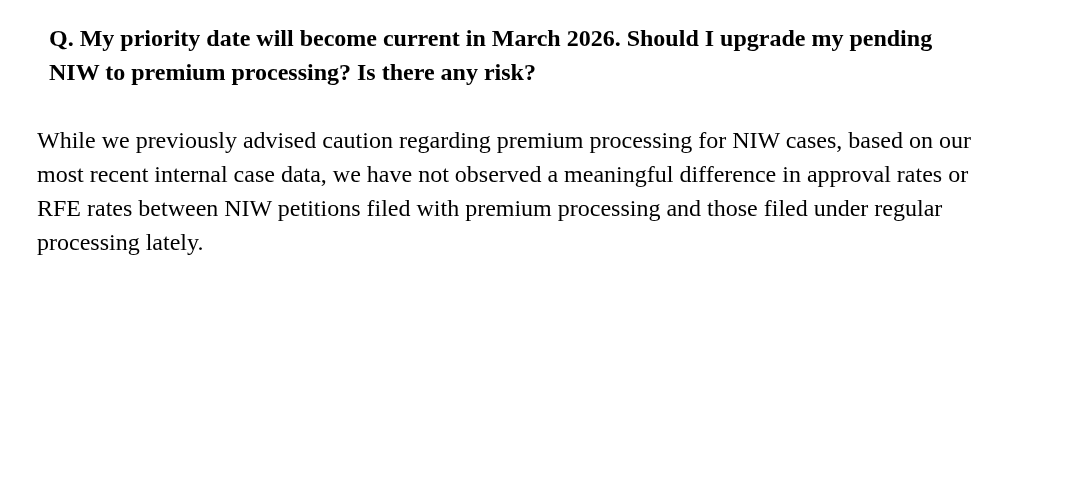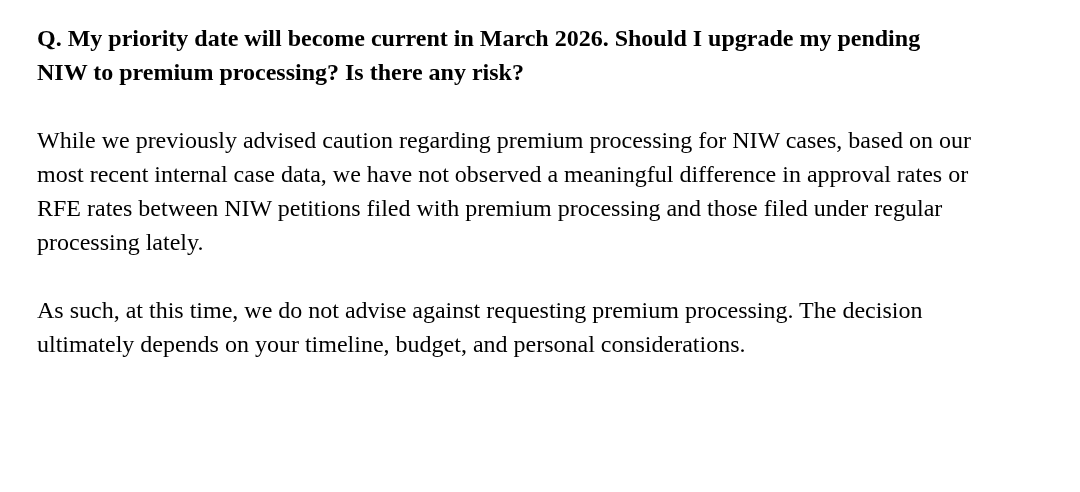--- a/index.html
+++ b/index.html
@@ -17,21 +17,21 @@
     color: #000000;
     -webkit-font-smoothing: antialiased;
   }
   .doc {
     padding: 21px 12px 0 37px;
     box-sizing: border-box;
     width: 1080px;
   }
   .question {
     font-weight: bold;
-    margin: 0 0 34px 0;
+    margin: 0 0 34px 12px;
     white-space: pre-line;
   }
   .paragraph {
     font-weight: normal;
     margin: 0 0 34px 0;
     white-space: pre-line;
   }
 </style>
 </head>
 <body>
@@ -39,15 +39,13 @@
 <div class="doc">
   <div class="question">Q. My priority date will become current in March 2026. Should I upgrade my pending
 NIW to premium processing? Is there any risk?</div>
 
 
   <div class="paragraph">While we previously advised caution regarding premium processing for NIW cases, based on our
 most recent internal case data, we have not observed a meaningful difference in approval rates or
 RFE rates between NIW petitions filed with premium processing and those filed under regular
 processing lately.</div>
 
-  <div class="paragraph">As such, at this time, we do not advise against requesting premium processing. The decision
-ultimately depends on your timeline, budget, and personal considerations.</div>
 </div>
 
 </body></html>

